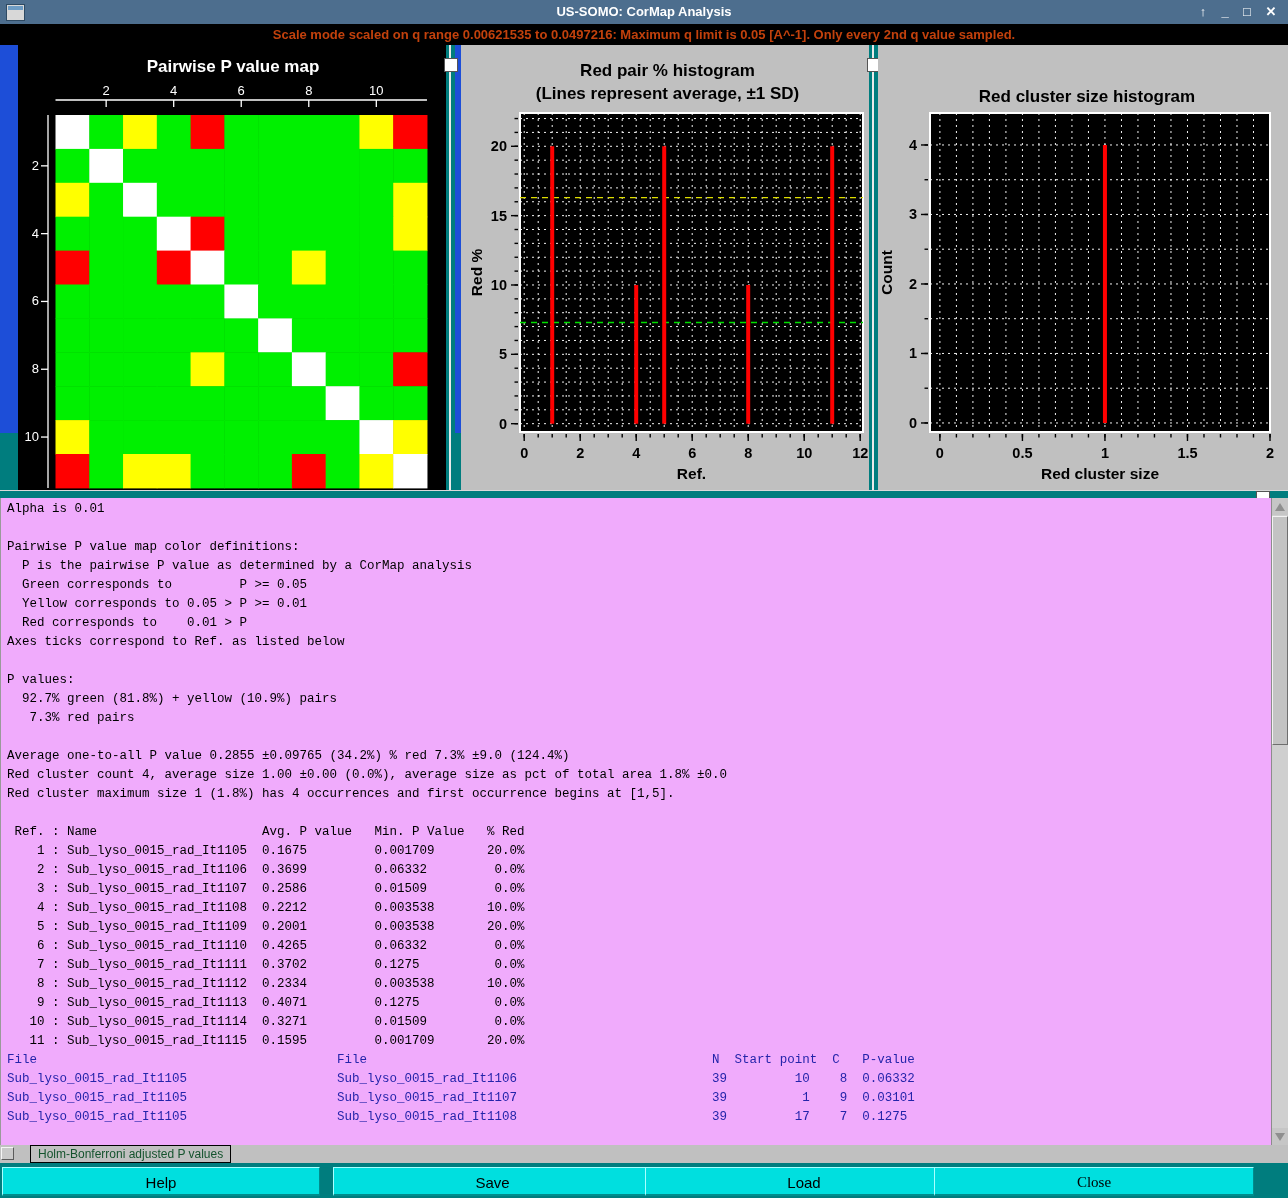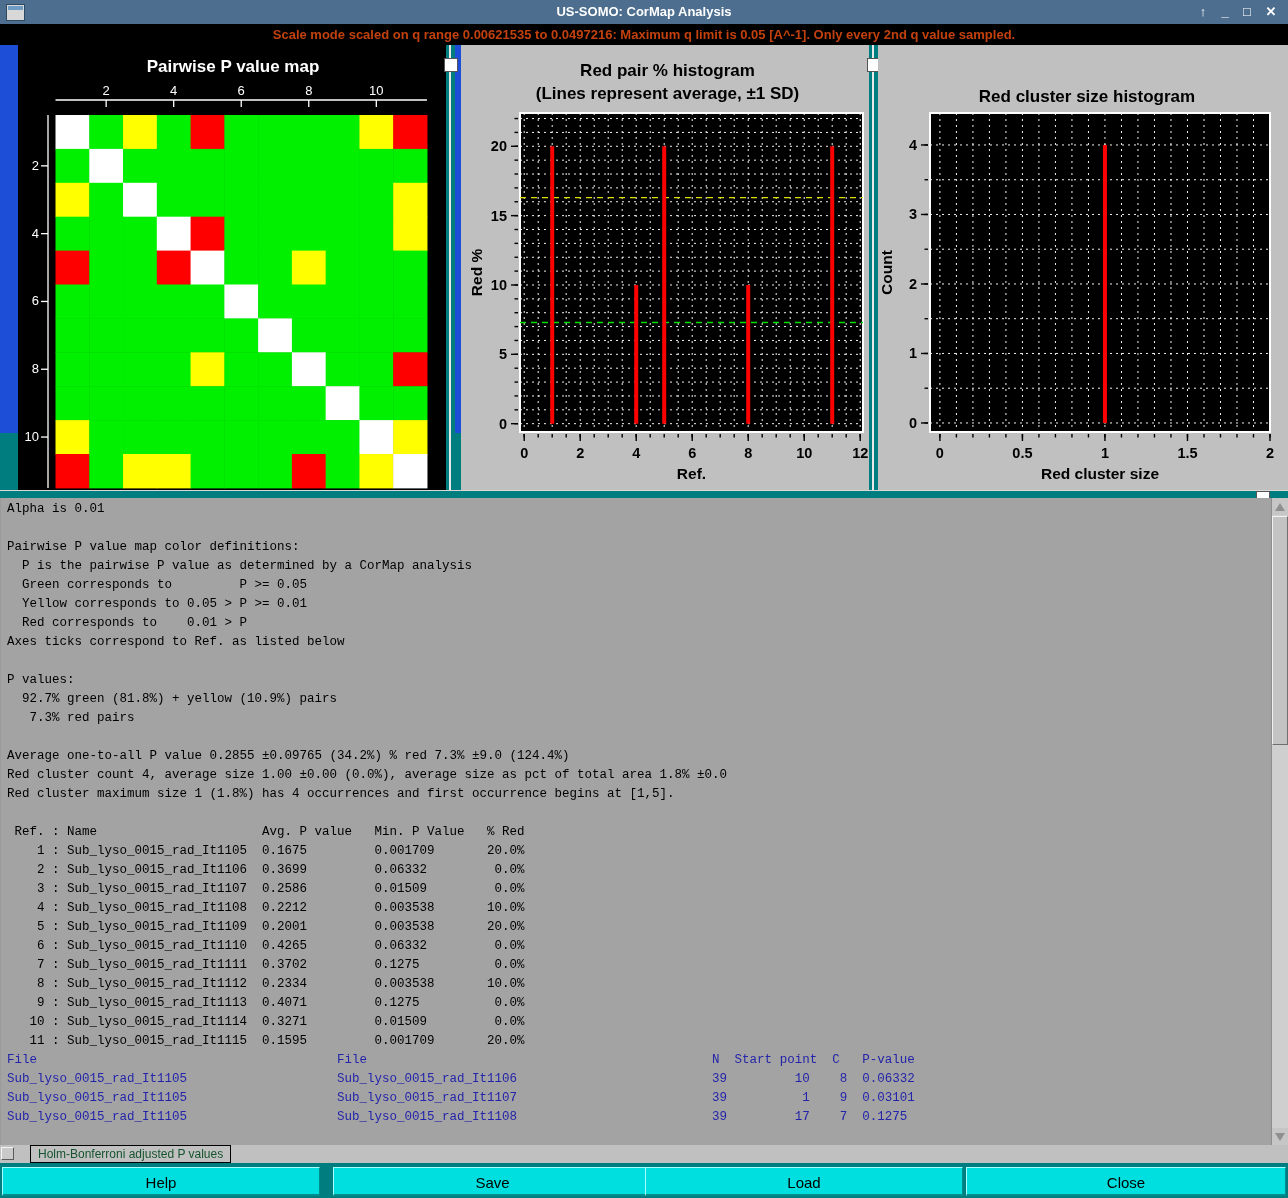--- a/index.html
+++ b/index.html
@@ -33,21 +33,21 @@
   
   .vsplit{position:absolute;top:0;height:445px;width:9px;background:#007d7e;}
   .vsplit .bar{position:absolute;left:3px;top:0;width:2px;height:445px;background:#e9e9e9;}
   .vhandle{position:absolute;top:13px;left:-2px;width:12px;height:12px;background:#fff;
            border:1px solid #555;}
   #hsplit{position:absolute;left:0;top:490px;width:1288px;height:8px;background:#007d7e;
           border-top:1px solid #d9d9d9;}
   #hsplit .hhandle{position:absolute;right:18px;top:0px;width:12px;height:7px;background:#fff;
           border:1px solid #555;}
   
-  #textarea{position:absolute;left:0;top:498px;width:1288px;height:647px;background:#a3a3a3;
+  #textarea{position:absolute;left:0;top:498px;width:1288px;height:647px;background:#f0abfc;
             border-left:1px solid #9a9a9a;box-sizing:border-box;overflow:hidden;}
   #console{position:absolute;left:6px;top:2px;right:20px;}
   pre{margin:0;font-family:"Liberation Mono","DejaVu Sans Mono",monospace;
       font-size:12.5px;line-height:19px;white-space:pre;}
   #constext{color:#000;}
   #consblue{color:#2424aa;}
   
   #vscroll{position:absolute;right:0;top:0;width:17px;height:647px;background:#cfcfcf;
            border-left:1px solid #8d8d8d;box-sizing:border-box;}
   .sbtn{position:absolute;left:0;width:16px;height:17px;background:#c6c6c6;}
@@ -552,15 +552,15 @@
 
   <div id="cbrow">
     <span id="cbbox"></span>
     <span id="cblabel">Holm-Bonferroni adjusted P values</span>
   </div>
 
   <div id="footer">
     <div class="fbtn" style="left:2px;width:318px;">Help</div>
     <div class="fbtn" style="left:333px;width:319px;">Save</div>
     <div class="fbtn" style="left:645px;width:318px;">Load</div>
-    <div class="fbtn" style="left:966px;width:320px;">Close</div>
+    <div class="fbtn" style="left:934px;width:320px;font-family:Liberation Serif, serif;">Close</div>
   </div>
 </div>
 
 </body></html>

